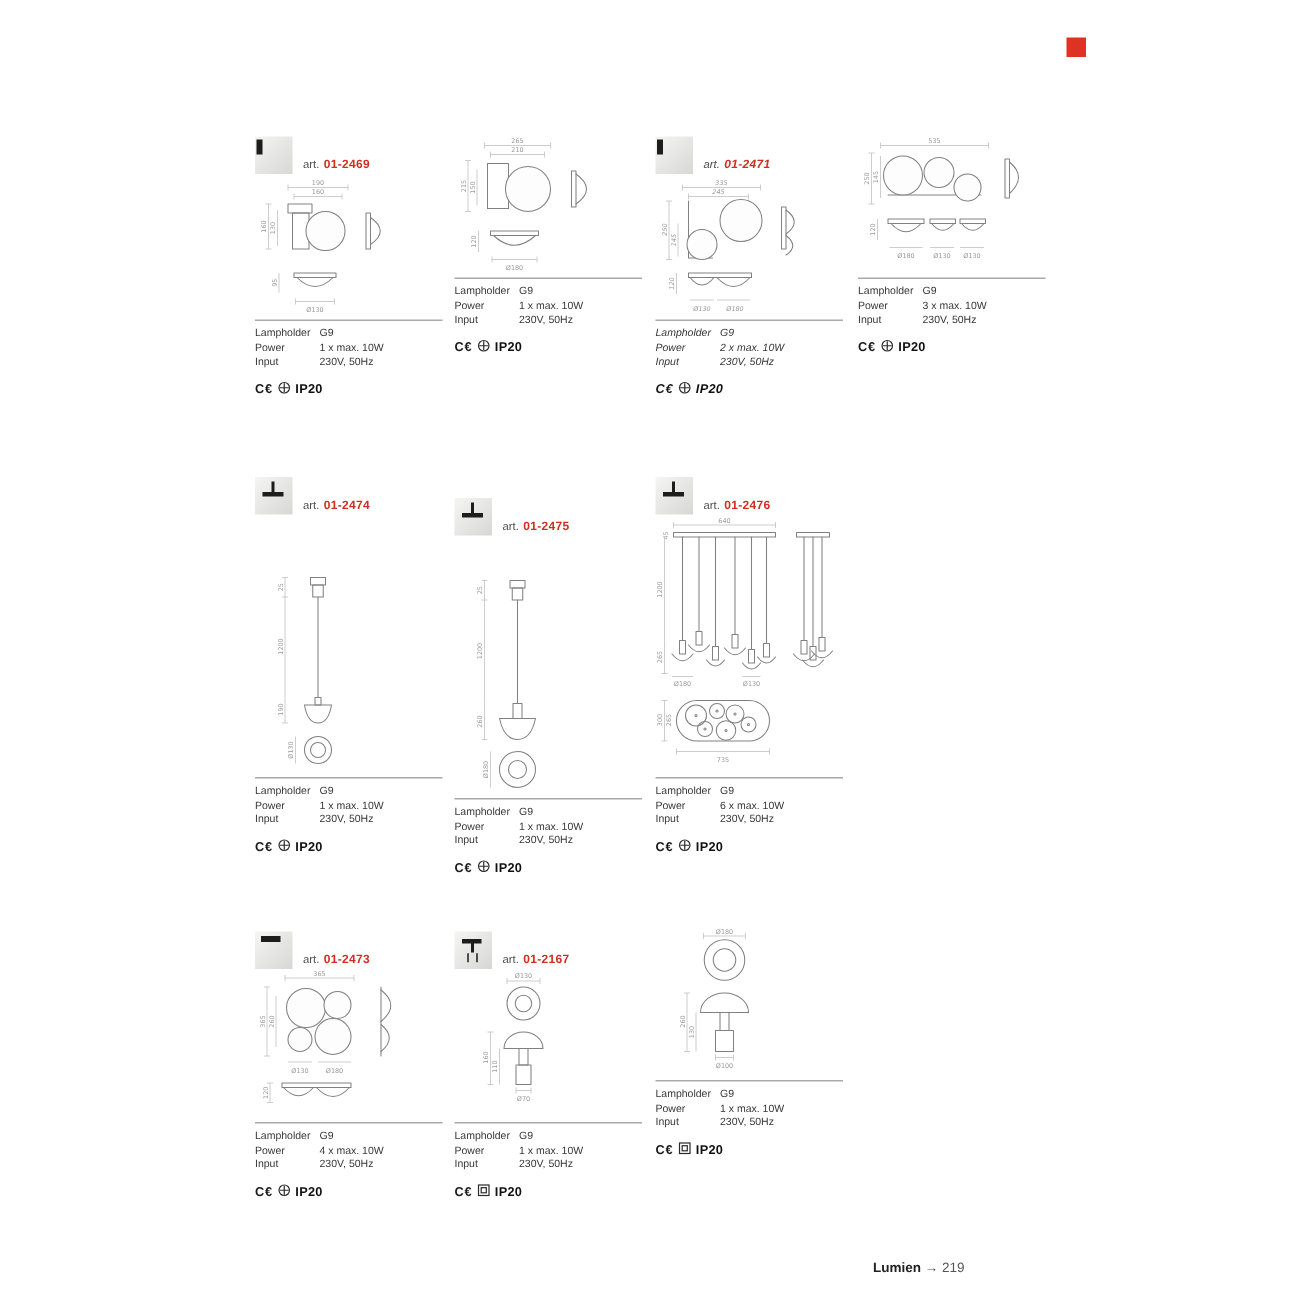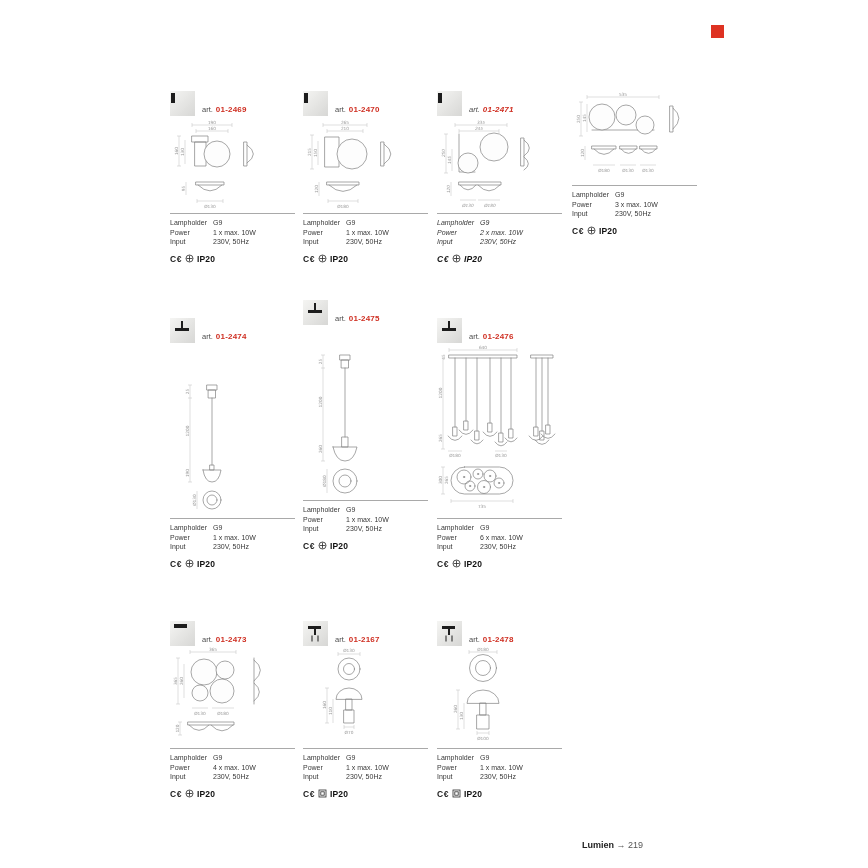--- a/index.html
+++ b/index.html
@@ -104,24 +104,20 @@
       <svg class="cert-svg" viewBox="0 0 9 9">
           <circle class="s" cx="4.5" cy="4.5" r="3.5"></circle>
           <line class="s" x1="4.5" y1="1.5" x2="4.5" y2="7.5"></line>
           <line class="s" x1="1.5" y1="4.5" x2="7.5" y2="4.5"></line>
         </svg>
       <span class="ip">IP20</span>
     </div>
   </div>
 
   <div class="cell" style="left:303px;top:88px;">
-    <div class="cell-header">
-      <div class="thumb g-wall"></div>
-      <div class="art"><span>art.</span><span class="art-number">01-2470</span></div>
-    </div>
     <div class="drawing dr-r1">
       <svg class="td" viewBox="0 0 128 97">
         <line class="d" x1="20" y1="9" x2="64" y2="9"></line>
           <line class="d" x1="20" y1="7" x2="20" y2="11"></line>
           <line class="d" x1="64" y1="7" x2="64" y2="11"></line>
         <text x="42" y="7.5">265</text>
         <line class="d" x1="24" y1="15" x2="60" y2="15"></line>
           <line class="d" x1="24" y1="13" x2="24" y2="17"></line>
           <line class="d" x1="60" y1="13" x2="60" y2="17"></line>
         <text x="42" y="13.5">210</text>
@@ -338,21 +334,21 @@
       <span class="ce">C€</span>
       <svg class="cert-svg" viewBox="0 0 9 9">
           <circle class="s" cx="4.5" cy="4.5" r="3.5"></circle>
           <line class="s" x1="4.5" y1="1.5" x2="4.5" y2="7.5"></line>
           <line class="s" x1="1.5" y1="4.5" x2="7.5" y2="4.5"></line>
         </svg>
       <span class="ip">IP20</span>
     </div>
   </div>
 
-  <div class="cell" style="left:303px;top:297px;">
+  <div class="cell" style="left:303px;top:329px;">
     <div class="cell-header">
       <div class="thumb g-pendant"></div>
       <div class="art"><span>art.</span><span class="art-number">01-2475</span></div>
     </div>
     <div class="drawing dr-r2">
       <svg class="td" viewBox="0 0 128 175">
         <rect class="o" x="37" y="30" width="10" height="5"></rect>
         <rect class="o" x="38.5" y="35" width="7" height="8"></rect>
         <line class="o" x1="42" y1="43" x2="42" y2="112"></line>
         <rect class="o" x="39" y="112" width="6" height="10"></rect>
@@ -604,24 +600,20 @@
       <span class="ce">C€</span>
       <svg class="cert-svg" viewBox="0 0 9 9">
           <rect class="s" x="1" y="1" width="7" height="7"></rect>
           <rect class="s" x="2.8" y="2.8" width="3.4" height="3.4"></rect>
         </svg>
       <span class="ip">IP20</span>
     </div>
   </div>
 
   <div class="cell" style="left:437px;top:618px;">
-    <div class="cell-header">
-      <div class="thumb g-table"></div>
-      <div class="art"><span>art.</span><span class="art-number">01-2478</span></div>
-    </div>
     <div class="drawing dr-r3">
       <svg class="td" viewBox="0 0 128 102">
         <line class="d" x1="32" y1="6" x2="60" y2="6"></line>
           <line class="d" x1="32" y1="4" x2="32" y2="8"></line>
           <line class="d" x1="60" y1="4" x2="60" y2="8"></line>
         <text x="46" y="4.5">Ø180</text>
         <circle class="o" cx="46" cy="22" r="13.5"></circle>
         <circle class="o" cx="46" cy="22" r="7.5"></circle>
         <path class="o" d="M30,57 a16,13 0 0 1 32,0 z"></path>
         <rect class="o" x="43" y="57" width="6" height="12"></rect>

